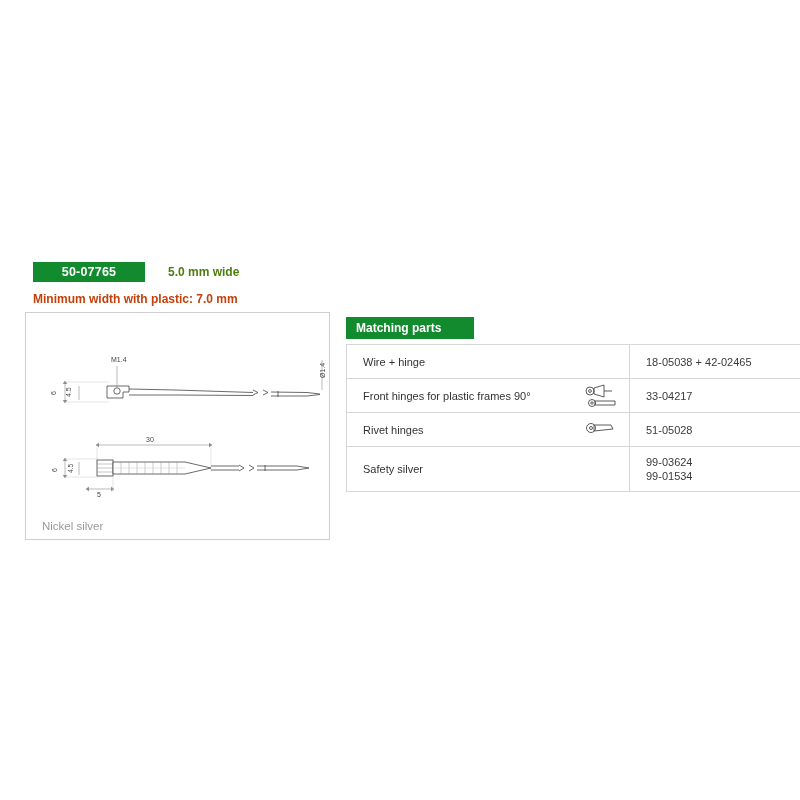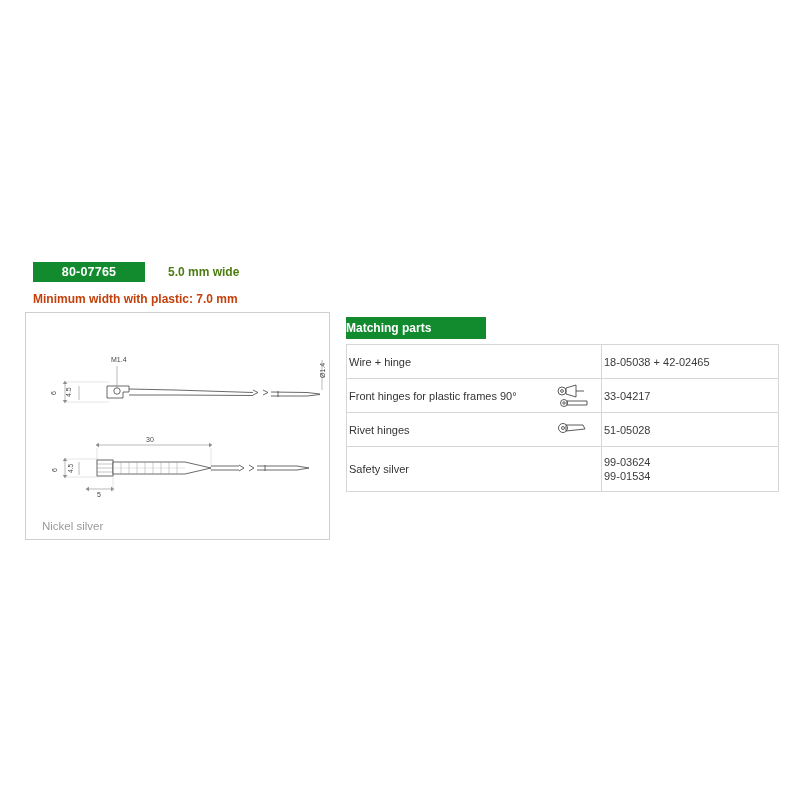--- a/index.html
+++ b/index.html
@@ -73,43 +73,44 @@
     position: absolute;
     left: 25px;
     top: 312px;
   }
 
   
   .matching-header {
     position: absolute;
     left: 346px;
     top: 317px;
-    width: 140px;
+    width: 128px;
     height: 22px;
     background: #128a2e;
     color: #ffffff;
     font-size: 12px;
     font-weight: bold;
     display: flex;
     align-items: center;
+    padding-left: 10px;
     box-sizing: border-box;
   }
   .parts-table {
     position: absolute;
     left: 346px;
     top: 344px;
     width: 422px;
     border-collapse: collapse;
     table-layout: fixed;
   }
   .parts-table td {
     border: 1px solid #d6d6d6;
     font-size: 11px;
     color: #333333;
-    padding: 0 2px;
+    padding: 0 16px;
     vertical-align: middle;
     height: 33px;
   }
   .parts-table td.name-cell {
     width: 250px;
     position: relative;
   }
   .parts-table td.code-cell {
     width: 172px;
     color: #3a3a3a;
@@ -126,21 +127,21 @@
     height: 26px;
   }
   .code-line { display: block; line-height: 14px; }
   .tall-row td { height: 44px; }
 </style>
 </head>
 <body>
 
 <div id="root">
 
-  <div class="part-badge">80-07765</div>
+  <div class="part-badge">50-07765</div>
   <div class="width-label">5.0 mm wide</div>
   <div class="min-width-label">Minimum width with plastic: 7.0 mm</div>
 
   <div class="drawing-panel"></div>
 
   <svg class="drawing-svg" width="305" height="228" viewBox="0 0 305 228">
     <g stroke="#5a5a5a" fill="none" stroke-width="0.8">
 
       <path d="M82 74 L82 86 L98 86 L98 80 L104 80 L104 74 Z" stroke="#444" fill="#ffffff"></path>
       <circle cx="92" cy="79" r="3.2" stroke="#444" fill="#ffffff"></circle>

